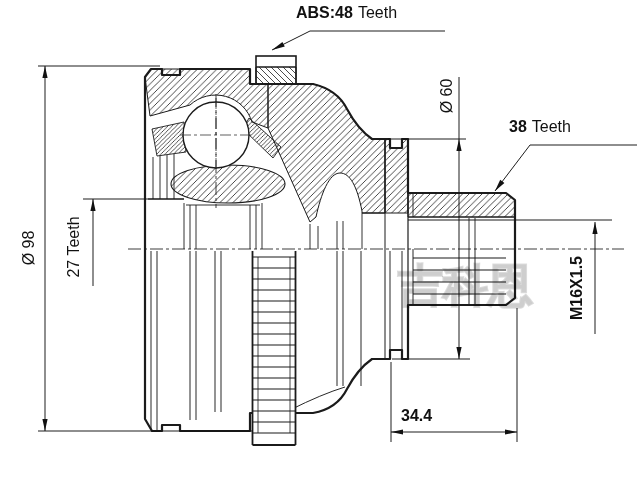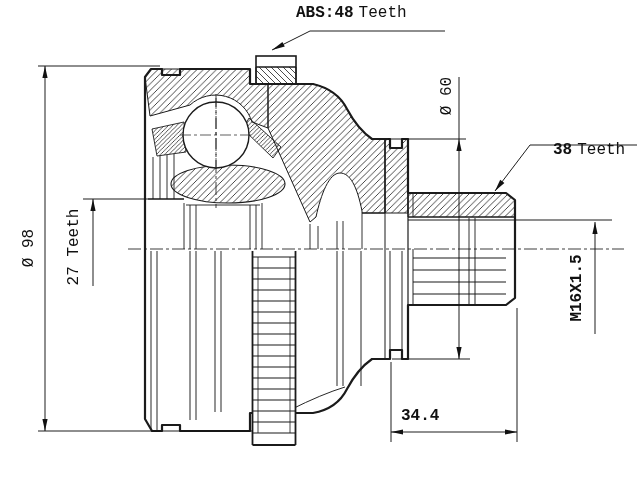--- a/index.html
+++ b/index.html
@@ -1,17 +1,17 @@
 <!DOCTYPE html>
 <html><head>
 <meta charset="utf-8">
 <style>
   html,body{margin:0;padding:0;background:#fff;}
   #stage{position:relative;width:640px;height:480px;background:#fff;overflow:hidden;
-         font-family:Liberation Mono, monospace;color:#111;}
+         font-family:Liberation Sans, sans-serif;color:#111;}
   #stage svg{position:absolute;left:0;top:0;}
   .lbl{position:absolute;font-size:16px;line-height:20px;white-space:nowrap;color:#111;}
   .lbl b{font-weight:700;}
   .word{margin-left:5px;font-weight:400;}
   .rot{width:100px;height:20px;text-align:center;transform:rotate(-90deg);transform-origin:center;}
   .bold{font-weight:700;}
   .ctr{width:100px;}
   .wm{position:absolute;pointer-events:none;font-weight:700;color:rgba(0,0,0,0.06);
       -webkit-text-stroke:2.4px rgba(0,0,0,0.14);white-space:nowrap;}
   #wm-brand{left:115px;top:181px;font-size:103px;letter-spacing:2px;}
@@ -134,28 +134,29 @@
     <polygon points="595,222 592.4,234 597.6,234"></polygon>
     <polygon points="391,432 403,429.4 403,434.6"></polygon>
     <polygon points="517,432 505,429.4 505,434.6"></polygon>
   </g>
 </svg>
 
 <div class="lbl" style="left:296px;top:3px;">
   <b>ABS:48</b><span class="word">Teeth</span>
 </div>
 
-<div class="lbl" style="left:553px;top:117px;margin-top:23px;">
+<div class="lbl" style="left:509px;top:117px;">
   <b>38</b><span class="word">Teeth</span>
 </div>
 
 <div class="lbl rot" style="left:397px;top:86px;">Ø 60</div>
 
 <div class="lbl rot" style="left:-21px;top:238px;">Ø 98</div>
 
 <div class="lbl rot" style="left:24px;top:237px;">27 Teeth</div>
 
 <div class="lbl rot bold" style="left:527px;top:278px;">M16X1.5</div>
 
 <div class="lbl ctr bold" style="left:401px;top:406px;">34.4</div>
 
+<div class="wm" id="wm-cjk">吉科恩</div>
 
 </div>
 
 </body></html>

